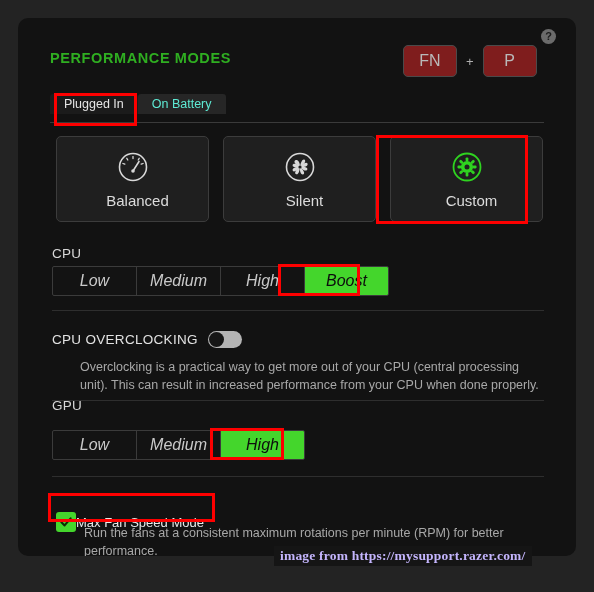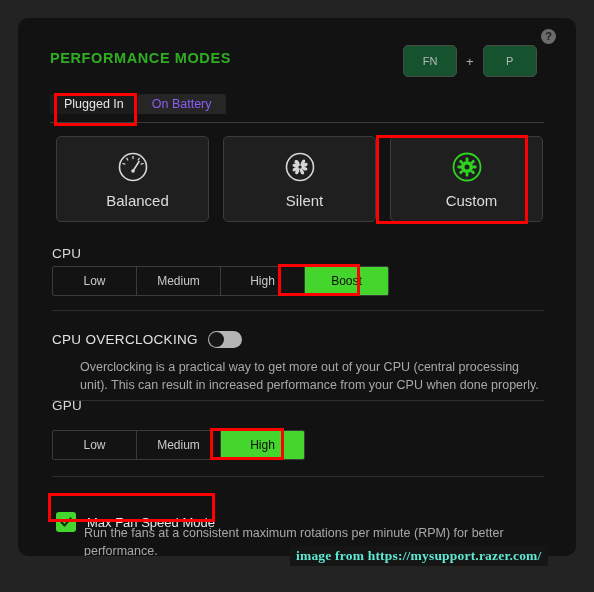--- a/index.html
+++ b/index.html
@@ -45,23 +45,23 @@
     position: absolute;
     top: 27px;
     display: flex;
     align-items: center;
   }
   .keycap {
     width: 52px;
     height: 30px;
     border: 1px solid #4a4a4a;
     border-radius: 5px;
-    background: #14532d;
+    background: #7f1d1d;
     color: #b9b9b9;
-    font-size: 11px;
+    font-size: 16px;
     display: flex;
     align-items: center;
     justify-content: center;
   }
   .plus {
     color: #b0b0b0;
     font-size: 13px;
     margin: 0 9px;
   }
   .help-icon {
@@ -92,21 +92,21 @@
   .tab {
     height: 20px;
     padding: 0 14px;
     display: flex;
     align-items: center;
     font-size: 12.5px;
     color: #cfcfcf;
     border-radius: 3px 3px 0 0;
   }
   .tab.active { background: #1b1b1b; color: #e6e6e6; }
-  .tab.inactive { background: #262626; color: #8b5cf6; }
+  .tab.inactive { background: #262626; color: #5eead4; }
   .tab-rule {
     position: absolute;
     left: 32px;
     top: 104px;
     width: 494px;
     height: 1px;
     background: #3a3a3a;
   }
 
   
@@ -150,23 +150,24 @@
     border: 1px solid #3b3b3b;
     border-radius: 2px;
     overflow: hidden;
     background: #131313;
   }
   .seg-item {
     width: 83px;
     display: flex;
     align-items: center;
     justify-content: center;
-    font-size: 12px;
+    font-size: 16px;
     color: #c9c9c9;
     border-right: 1px solid #3b3b3b;
+    font-style: italic;
   }
   .seg-item:last-child { border-right: none; }
   .seg-item.on {
     background: #44d62c;
     color: #0d0d0d;
   }
 
   
   .oc-head {
     position: absolute;
@@ -212,21 +213,20 @@
     background: #2e2e2e;
   }
 
   
   .chk-row {
     position: absolute;
     left: 38px;
     top: 494px;
     display: flex;
     align-items: center;
-    gap: 11px;
   }
   .chkbox {
     width: 20px;
     height: 20px;
     border-radius: 3px;
     background: #44d62c;
     display: flex;
     align-items: center;
     justify-content: center;
   }
@@ -236,24 +236,24 @@
   .redbox {
     position: absolute;
     border: 3px solid #fe0000;
     box-sizing: border-box;
     pointer-events: none;
   }
 
   
   .watermark {
     position: absolute;
-    left: 290px;
+    left: 274px;
     top: 546px;
     background: #151515;
-    color: #5eead4;
+    color: #c4b5fd;
     font-family: "Liberation Serif", serif;
     font-weight: bold;
     font-size: 13.5px;
     padding: 2px 6px;
     letter-spacing: .2px;
   }
 </style>
 </head>
 <body>
 

